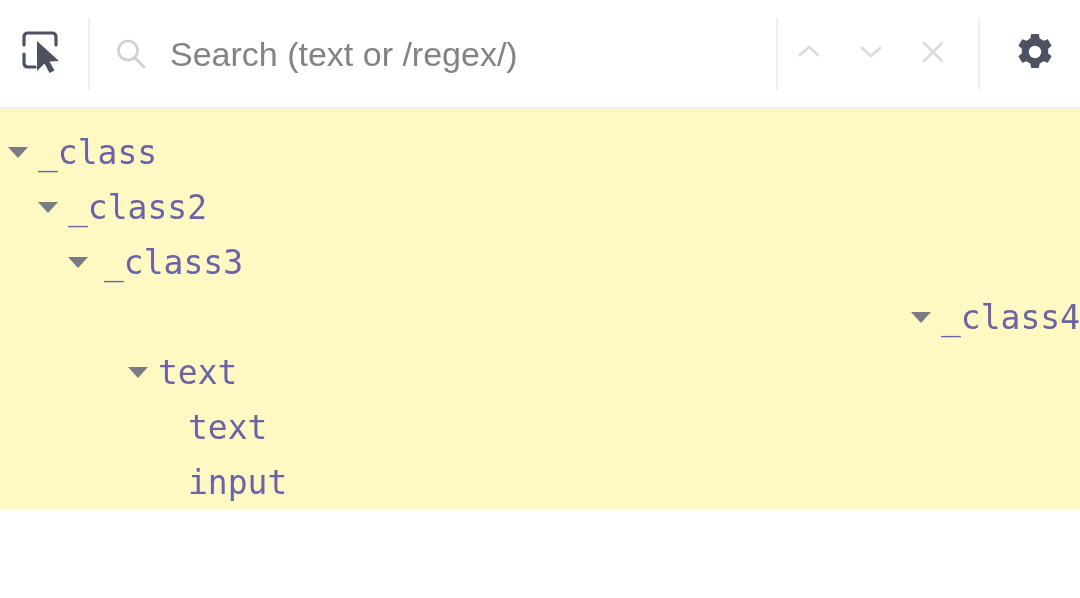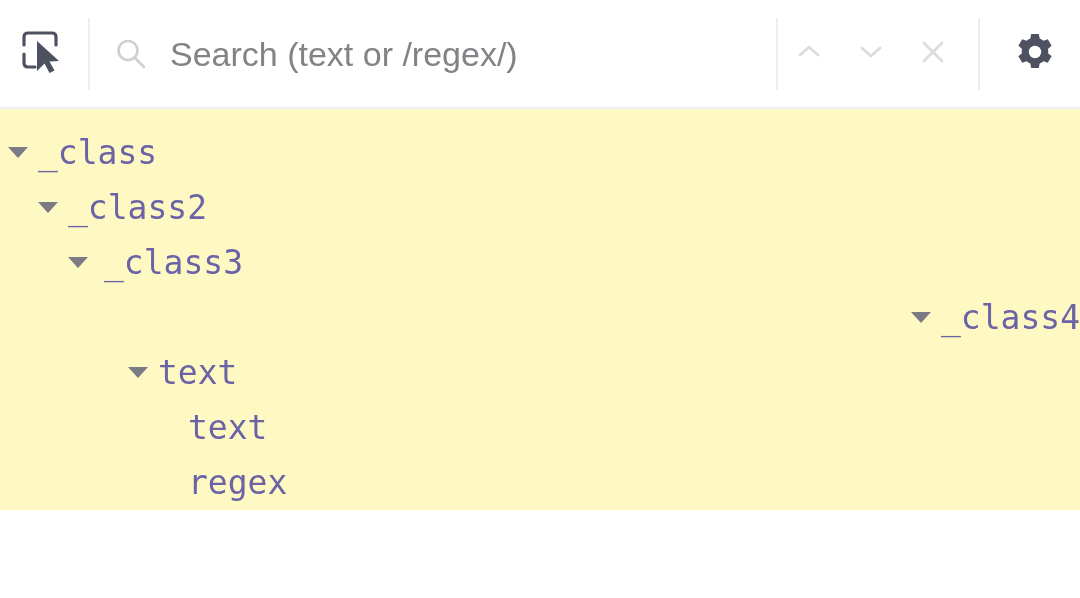--- a/index.html
+++ b/index.html
@@ -261,15 +261,15 @@
         <span class="caret"></span>
       </span>
       <span class="node-label">text</span>
     </div>
     <div class="tree-row" style="padding-left: 158px;">
       <span class="twisty leaf"></span>
       <span class="node-label">text</span>
     </div>
     <div class="tree-row" style="padding-left: 158px;">
       <span class="twisty leaf"></span>
-      <span class="node-label">regex</span>
+      <span class="node-label">input</span>
     </div>
   </div>
 
 </body></html>

